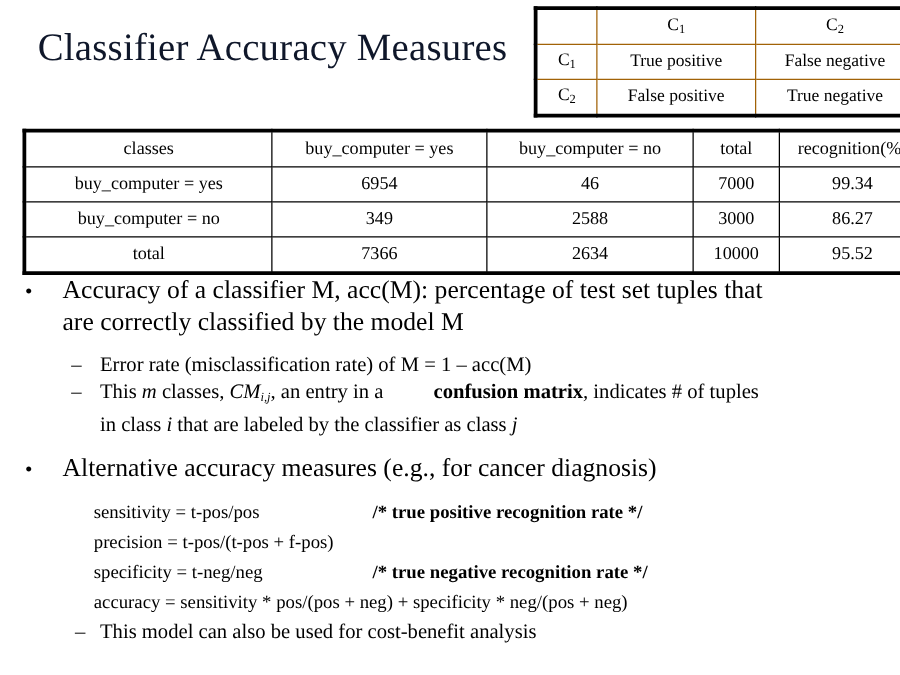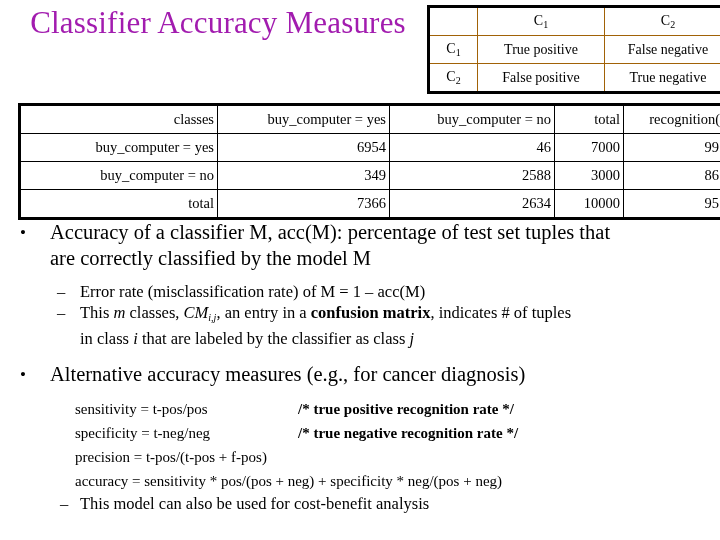--- a/index.html
+++ b/index.html
@@ -13,24 +13,24 @@
     position: relative;
     overflow: hidden;
     font-family: "Liberation Serif", "DejaVu Serif", serif;
     color: #000000;
   }
 
   
   #slide-title {
     position: absolute;
     left: 28px;
-    top: 4px;
+    top: 19px;
     width: 380px;
     text-align: center;
-    color: #a21caf;
+    color: #0f172a;
     font-size: 31px;
     line-height: 38px;
     letter-spacing: 0.2px;
   }
 
   
   #confusion-matrix {
     position: absolute;
     left: 427px;
     top: 5px;
@@ -62,21 +62,21 @@
     left: 18px;
     top: 103px;
     width: 685px;
     border-collapse: collapse;
     border: 3px solid #000;
     table-layout: fixed;
     background: #fff;
   }
   #data-table td {
     border: 1px solid #000;
-    text-align: right;
+    text-align: center;
     vertical-align: middle;
     font-size: 14.5px;
     height: 27px;
     padding: 0 3px;
     white-space: nowrap;
   }
   #data-table .col-classes { width: 190px; }
   #data-table .col-yes     { width: 165px; }
   #data-table .col-no      { width: 158px; }
   #data-table .col-total   { width: 62px;  }
@@ -133,21 +133,21 @@
     left: 298px;
     top: 0;
     font-weight: bold;
   }
   .formula.wide .cmt { position: static; }
 
   .spacer-sm { height: 9px; }
   .spacer-md { height: 13px; }
 
   i.mathvar { font-style: italic; }
-  b.strong  { font-weight: bold; }
+  b.strong  { font-weight: bold; margin-left: 36px; }
   sub.sml   { font-size: 10px; vertical-align: -0.28em; font-style: italic; text-align: center; }
 </style>
 </head>
 <body>
 
 <div id="slide-title">Classifier Accuracy Measures</div>
 
 <table id="confusion-matrix">
   <tbody>
     <tr>
@@ -234,26 +234,26 @@
     <span>Alternative accuracy measures (e.g., for cancer diagnosis)</span>
   </div>
 
   <div class="spacer-sm"></div>
 
   <div class="formula">
     <span>sensitivity = t-pos/pos</span>
     <span class="cmt">/* true positive recognition rate */</span>
   </div>
   <div class="formula">
+    <span>precision =  t-pos/(t-pos + f-pos)</span>
+    <span class="cmt"></span>
+  </div>
+  <div class="formula">
     <span>specificity = t-neg/neg</span>
     <span class="cmt">/* true negative recognition rate */</span>
-  </div>
-  <div class="formula">
-    <span>precision =  t-pos/(t-pos + f-pos)</span>
-    <span class="cmt"></span>
   </div>
   <div class="formula wide">
     <span>accuracy = sensitivity * pos/(pos + neg) + specificity * neg/(pos + neg)</span>
     <span class="cmt"></span>
   </div>
 
   <div class="lvl2" style="padding-left:80px;">
     <span class="mark" style="left:60px;">–</span>
     <span>This model can also be used for cost-benefit analysis</span>
   </div>

